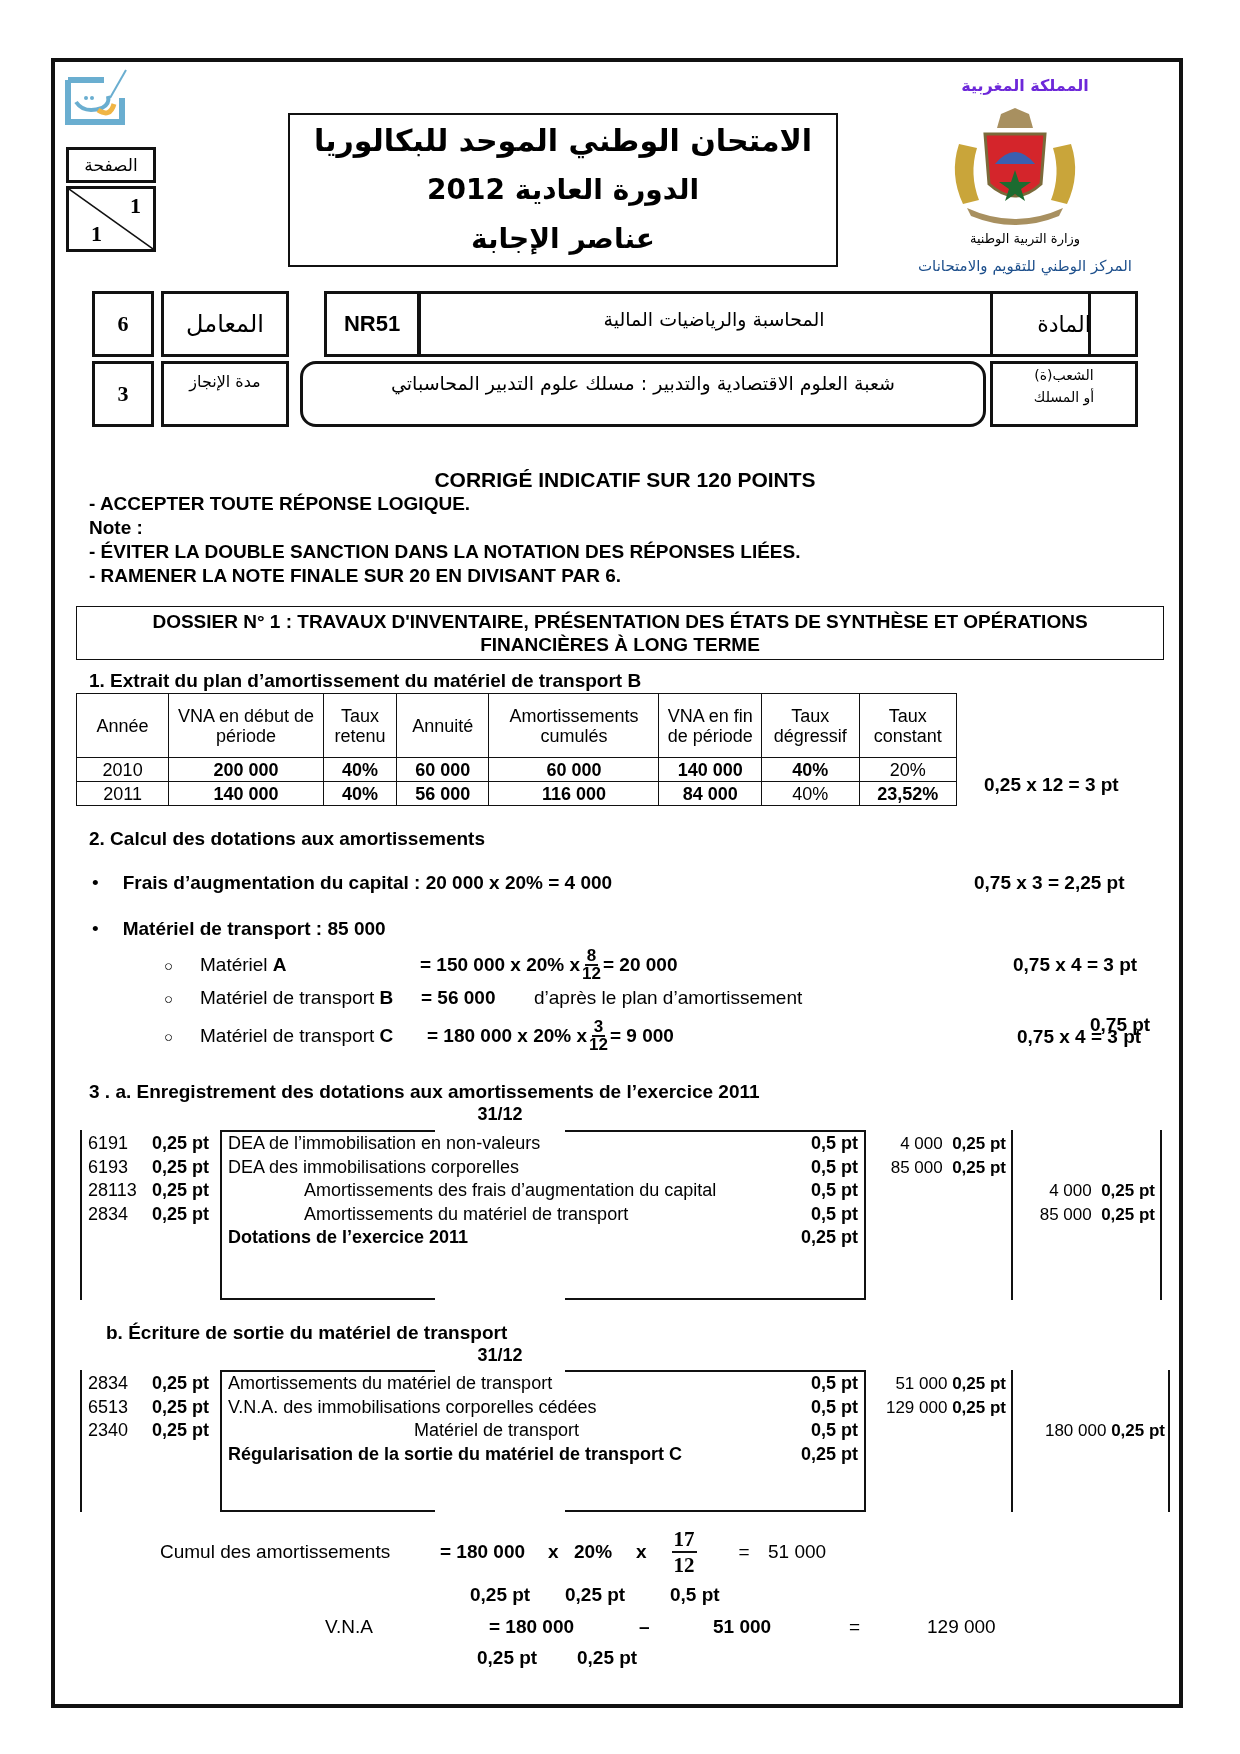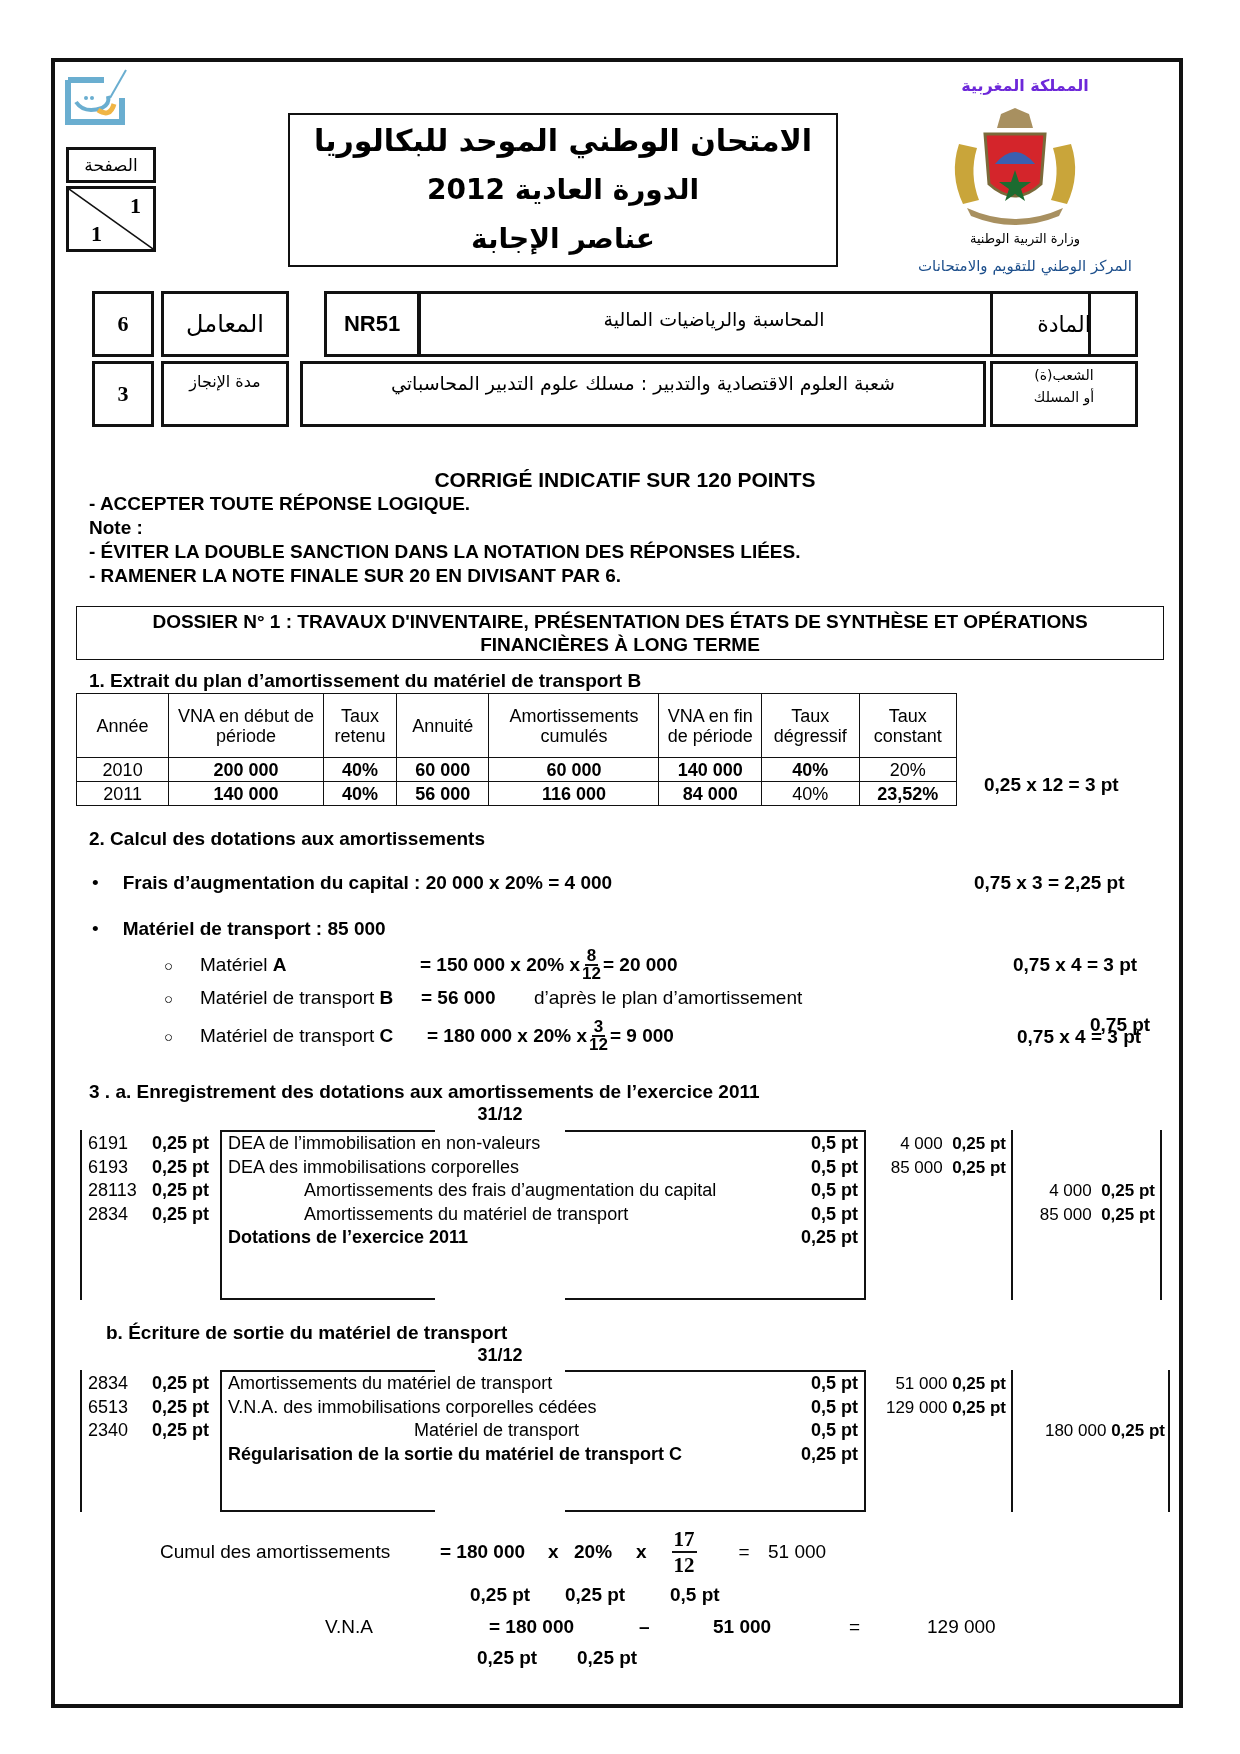--- a/index.html
+++ b/index.html
@@ -71,21 +71,21 @@
 <div class="abs box3 center serif b" style="left:92px;top:291px;width:62px;height:66px;font-size:22px;">6</div>
 <div class="abs box3 center ar" style="left:161px;top:291px;width:128px;height:66px;font-size:24px;">المعامل</div>
 <div class="abs" style="left:300px;top:291px;width:767px;height:66px;border:3px solid #111;box-sizing:border-box;margin-left:24px;">
   <div class="abs center b" style="left:0;top:0;width:90px;height:60px;border-right:4px solid #111;font-size:22px;">NR51</div>
   <div class="abs center ar" style="left:94px;top:0;width:586px;height:50px;font-size:19px;">المحاسبة والرياضيات المالية</div>
 </div>
 <div class="abs box3 center ar" style="left:990px;top:291px;width:148px;height:66px;font-size:22px;">المادة</div>
 
 <div class="abs box3 center serif b" style="left:92px;top:361px;width:62px;height:66px;font-size:22px;">3</div>
 <div class="abs box3 ar" style="left:161px;top:361px;width:128px;height:66px;font-size:16px;text-align:center;padding:6px 10px;line-height:24px;">مدة الإنجاز</div>
-<div class="abs box3 ar" style="left:300px;top:361px;width:686px;height:66px;font-size:19px;text-align:center;padding-top:8px;">شعبة العلوم الاقتصادية والتدبير : مسلك علوم التدبير المحاسباتي</div>
+<div class="abs box3 ar" style="left:300px;top:361px;width:686px;height:66px;font-size:19px;text-align:center;padding-top:8px;border-radius:16px;">شعبة العلوم الاقتصادية والتدبير : مسلك علوم التدبير المحاسباتي</div>
 <div class="abs box3 ar" style="left:990px;top:361px;width:148px;height:66px;font-size:14px;text-align:center;padding-top:0;line-height:22px;">
   <div>الشعب(ة)</div>
   <div>أو المسلك</div>
 </div>
 
 <div class="abs b center" style="left:300px;top:466px;width:650px;height:28px;font-size:21px;">CORRIGÉ INDICATIF SUR 120 POINTS</div>
 <div class="abs b" style="left:89px;top:492px;font-size:19px;line-height:24px;">
   <div>- ACCEPTER TOUTE RÉPONSE LOGIQUE.</div>
   <div>Note :</div>
   <div>- ÉVITER LA DOUBLE SANCTION DANS LA NOTATION DES RÉPONSES LIÉES.</div>

